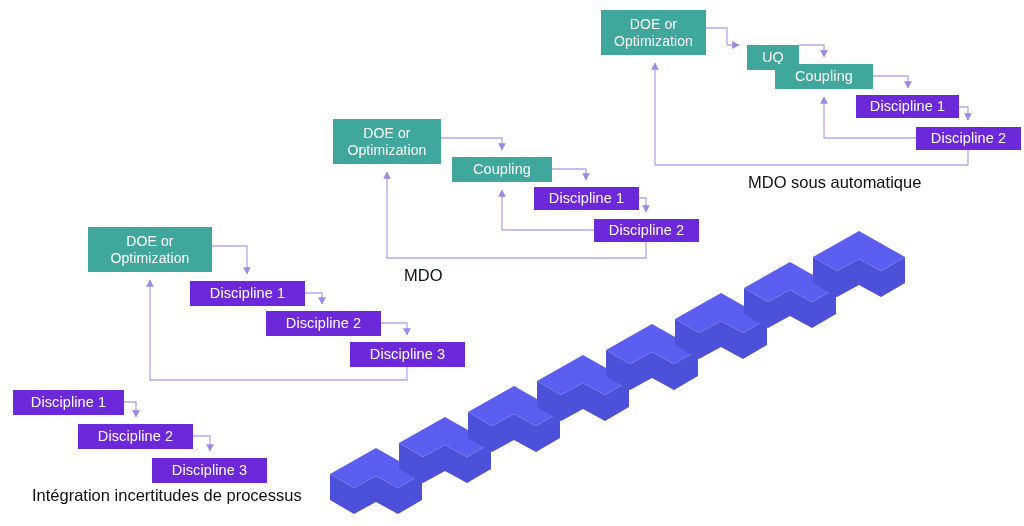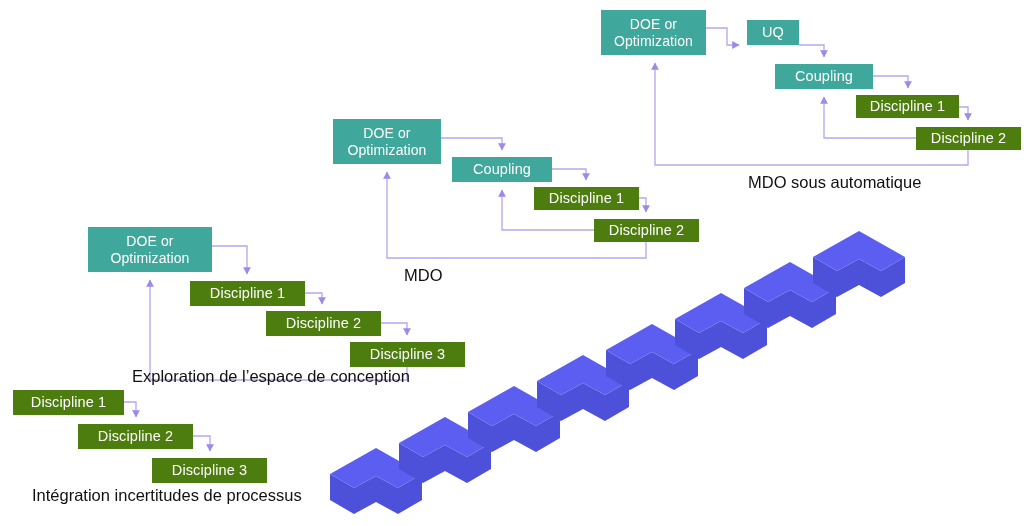--- a/index.html
+++ b/index.html
@@ -21,21 +21,21 @@
   .node{
     position:absolute;z-index:3;
     display:flex;align-items:center;justify-content:center;
     text-align:center;color:#ffffff;
     font-size:14.5px;line-height:1.12;
     letter-spacing:.1px;
     box-sizing:border-box;
     padding:0 6px;
   }
   .node.teal{background:#3fa79b;}
-  .node.purple{background:#4d7c0f;}
+  .node.purple{background:#6d28d9;}
   .node.two-line{font-size:14px;line-height:1.15;}
 
   
   .caption{
     position:absolute;z-index:4;
     color:#111111;
     font-size:16.5px;
     white-space:nowrap;
   }
 </style>
@@ -156,30 +156,29 @@
   <div class="node purple" style="left:13px;top:390px;width:111px;height:25px;">Discipline 1</div>
   <div class="node purple" style="left:78px;top:424px;width:115px;height:25px;">Discipline 2</div>
   <div class="node purple" style="left:152px;top:458px;width:115px;height:25px;">Discipline 3</div>
   <div class="caption" style="left:32px;top:486px;">Intégration incertitudes de processus</div>
 
   <div class="node teal two-line" style="left:88px;top:227px;width:124px;height:45px;white-space:pre-line;">DOE or
 Optimization</div>
   <div class="node purple" style="left:190px;top:281px;width:115px;height:25px;">Discipline 1</div>
   <div class="node purple" style="left:266px;top:311px;width:115px;height:25px;">Discipline 2</div>
   <div class="node purple" style="left:350px;top:342px;width:115px;height:25px;">Discipline 3</div>
-  <div class="caption" style="left:132px;top:367px;">Exploration de l’espace de conception</div>
 
   <div class="node teal two-line" style="left:333px;top:119px;width:108px;height:45px;white-space:pre-line;">DOE or
 Optimization</div>
   <div class="node teal" style="left:452px;top:157px;width:100px;height:25px;">Coupling</div>
   <div class="node purple" style="left:534px;top:187px;width:105px;height:23px;">Discipline 1</div>
   <div class="node purple" style="left:594px;top:219px;width:105px;height:23px;">Discipline 2</div>
   <div class="caption" style="left:404px;top:266px;">MDO</div>
 
   <div class="node teal two-line" style="left:601px;top:10px;width:105px;height:45px;white-space:pre-line;">DOE or
 Optimization</div>
-  <div class="node teal" style="left:747px;top:20px;width:52px;height:25px;">UQ</div>
+  <div class="node teal" style="left:747px;top:45px;width:52px;height:25px;">UQ</div>
   <div class="node teal" style="left:775px;top:64px;width:98px;height:25px;">Coupling</div>
   <div class="node purple" style="left:856px;top:95px;width:103px;height:23px;">Discipline 1</div>
   <div class="node purple" style="left:916px;top:127px;width:105px;height:23px;">Discipline 2</div>
   <div class="caption" style="left:748px;top:173px;">MDO sous automatique</div>
 
 </div>
 
 </body></html>

